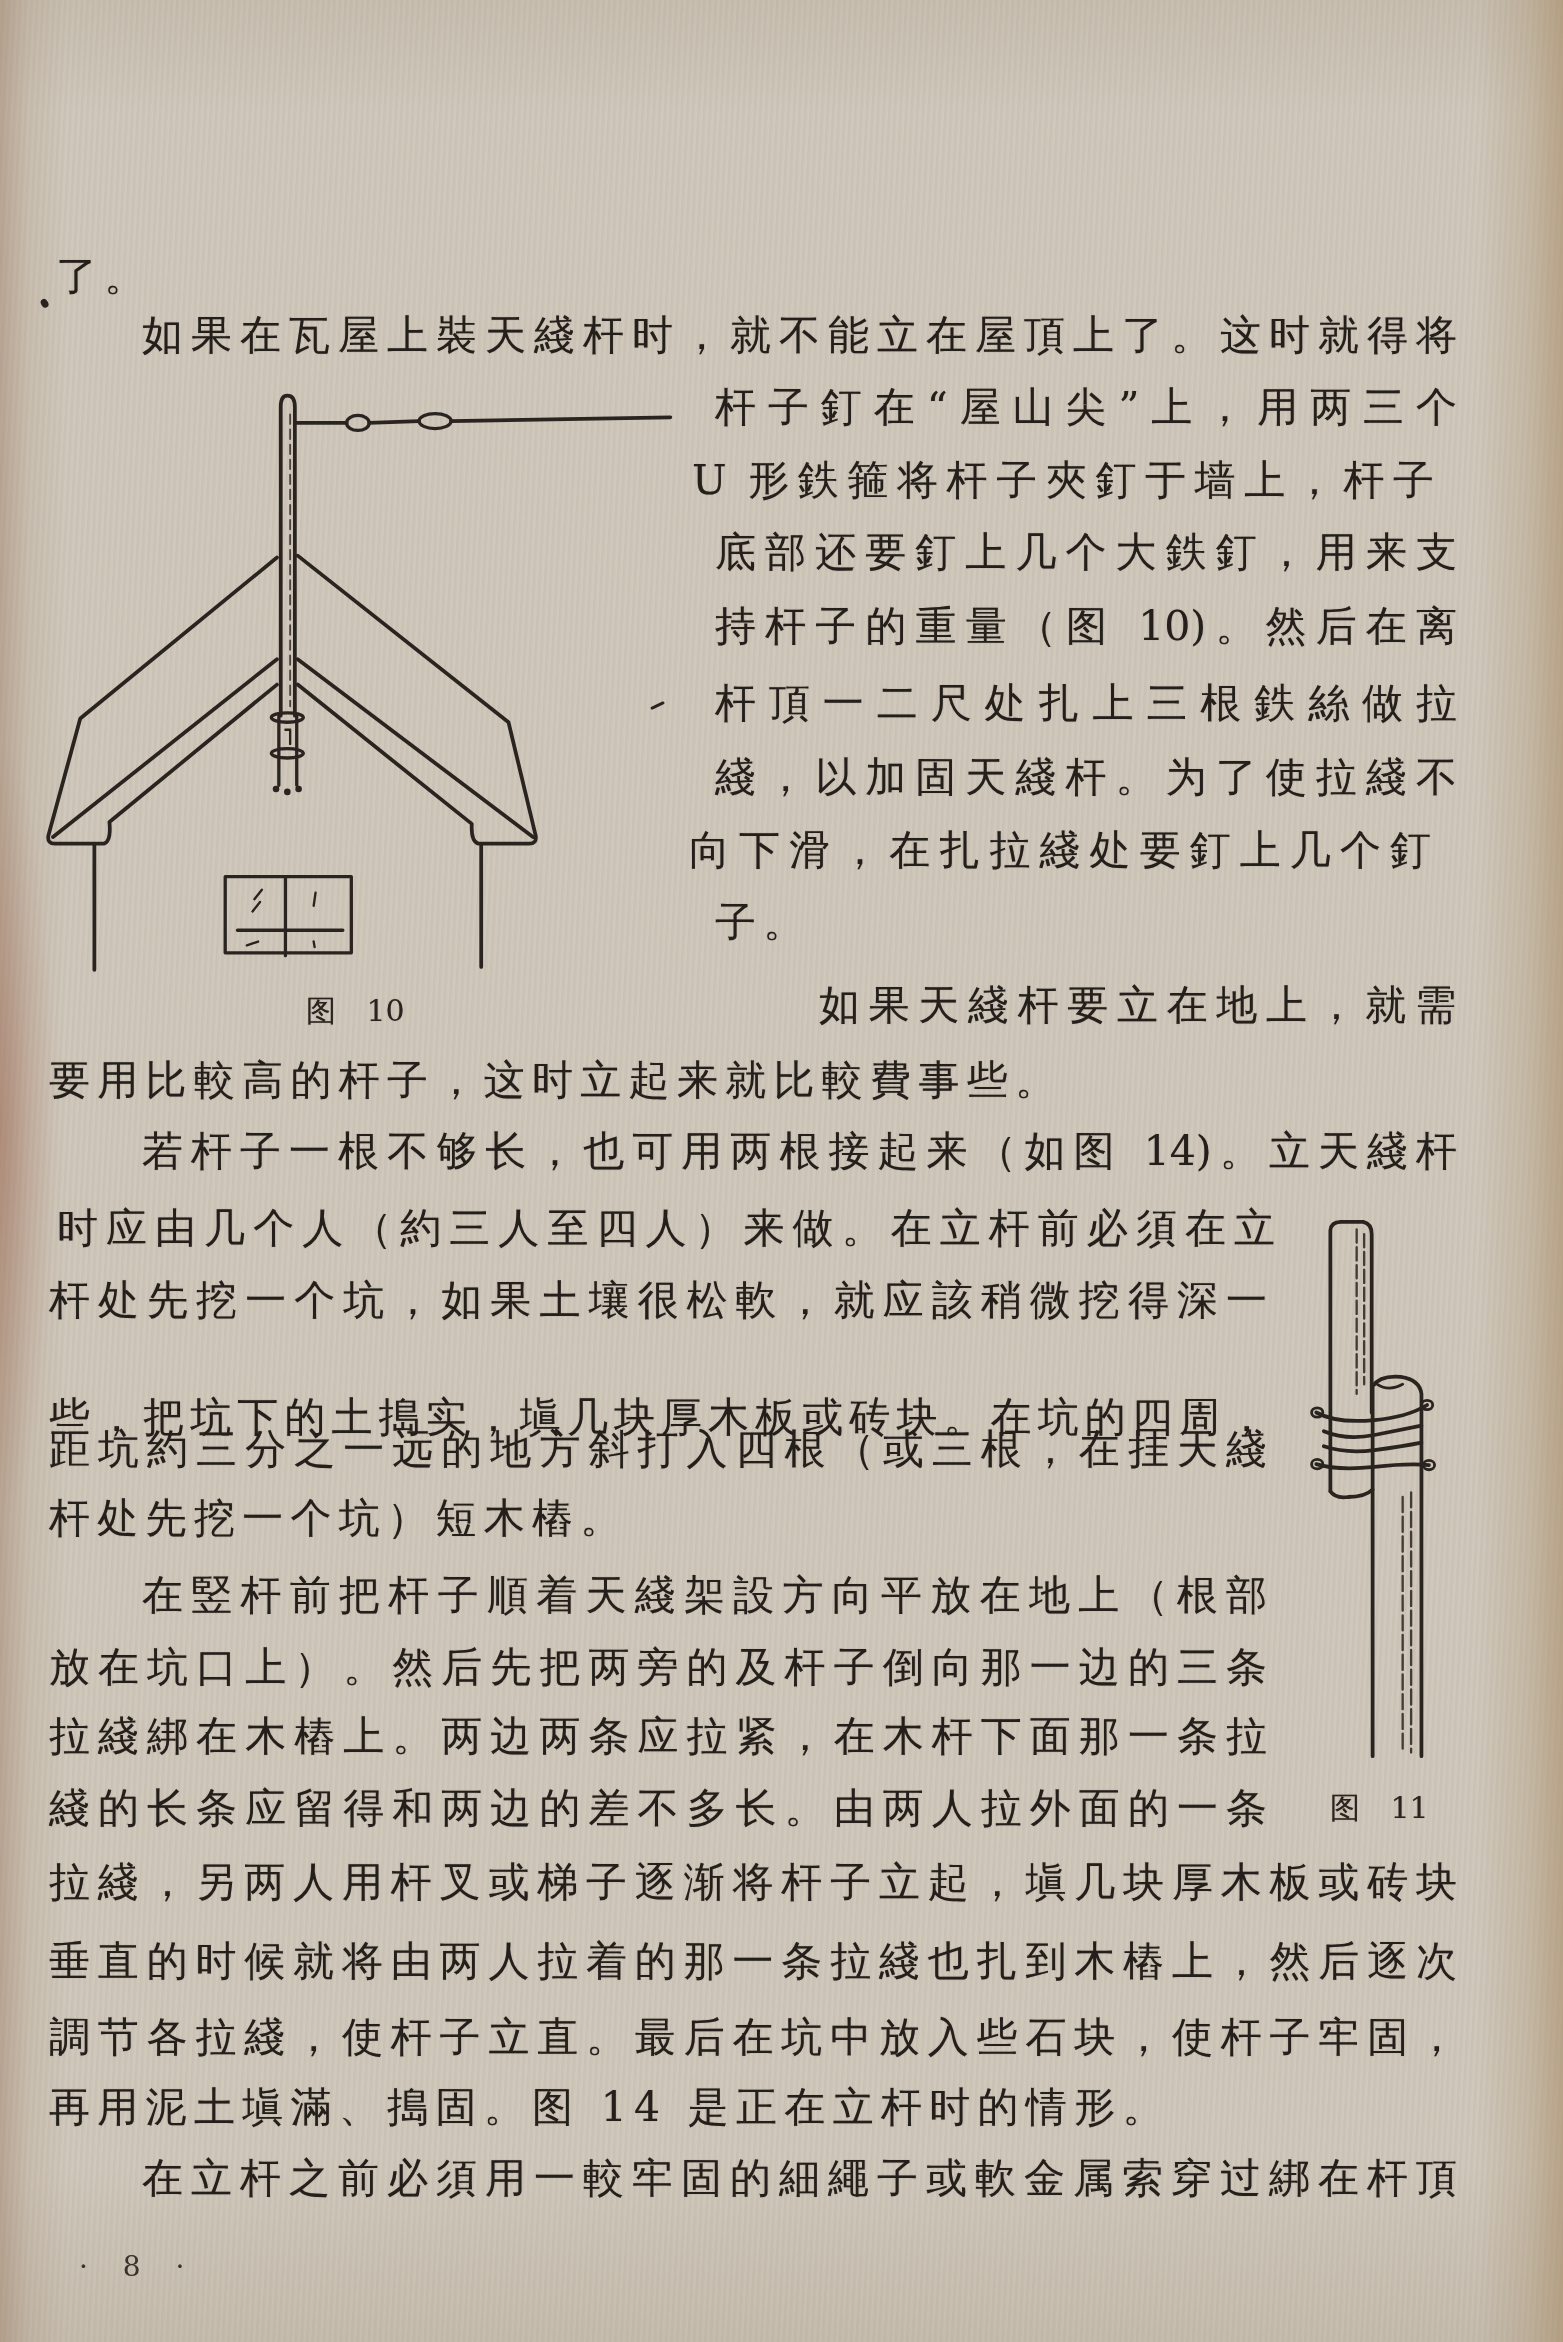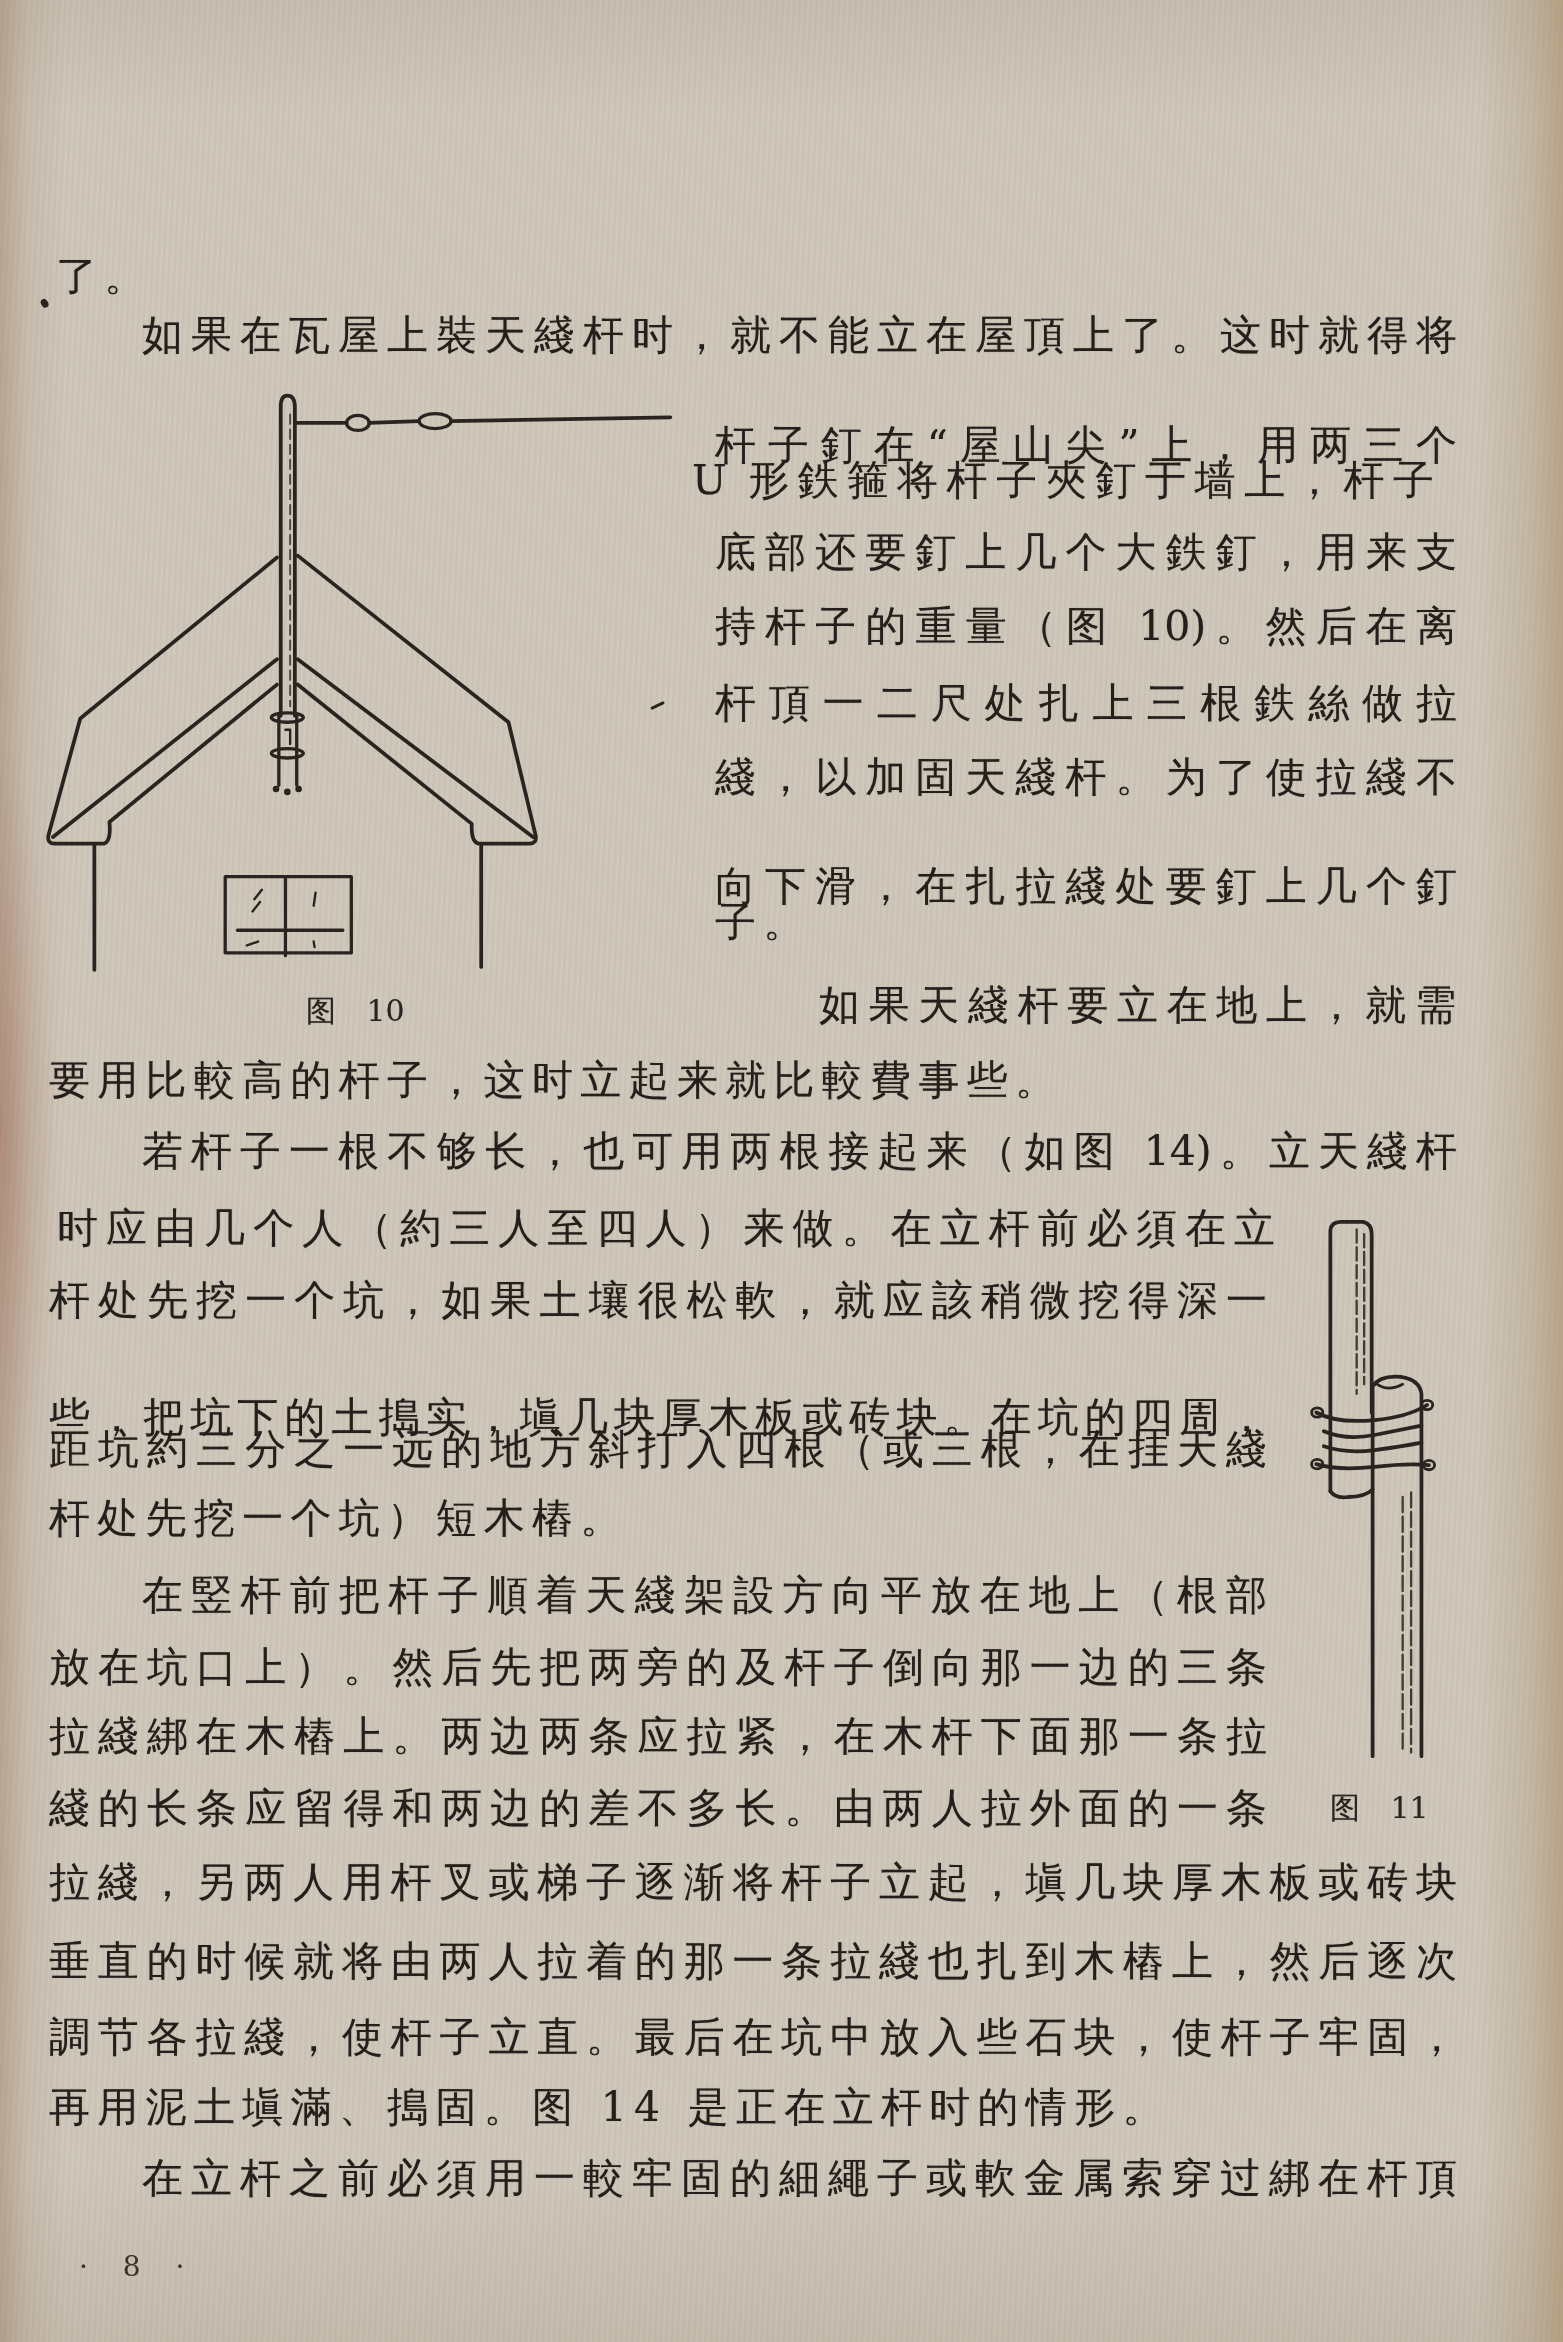--- a/index.html
+++ b/index.html
@@ -56,27 +56,27 @@
 
 <div id="page">
 
   <div class="mark" style="left:41px;top:299px;width:6.6px;height:8.5px;transform:rotate(-30deg);"></div>
   <div class="mark" style="left:650px;top:704px;width:15px;height:2.8px;border-radius:1.9px;transform:rotate(-25deg);"></div>
 
   <div class="line pl" style="left:56px;top:250px;">了。</div>
 
   <div>
     <div class="line jl" style="left:142px;top:309px;width:1315px;">如果在瓦屋上裝天綫杆时，就不能立在屋頂上了。这时就得将</div>
-    <div class="line jl" style="left:715px;top:381px;width:742px;margin-top:38px;">杆子釘在“屋山尖”上，用两三个</div>
+    <div class="line jl" style="left:715px;top:381px;width:742px;">杆子釘在“屋山尖”上，用两三个</div>
     <div class="line jl" style="left:692px;top:454px;width:742px;">U 形鉄箍将杆子夾釘于墙上，杆子</div>
     <div class="line jl" style="left:715px;top:526px;width:742px;">底部还要釘上几个大鉄釘，用来支</div>
     <div class="line jl" style="left:715px;top:600px;width:742px;">持杆子的重量（图 10)。然后在离</div>
     <div class="line jl" style="left:715px;top:677px;width:742px;">杆頂一二尺处扎上三根鉄絲做拉</div>
     <div class="line jl" style="left:715px;top:751px;width:742px;">綫，以加固天綫杆。为了使拉綫不</div>
-    <div class="line jl" style="left:715px;top:824px;width:742px;margin-top:36px;">向下滑，在扎拉綫处要釘上几个釘</div>
+    <div class="line jl" style="left:689px;top:824px;width:742px;">向下滑，在扎拉綫处要釘上几个釘</div>
     <div class="line pl" style="left:715px;top:896px;">子。</div>
   </div>
 
   <div>
     <svg class="fig" style="left:0px;top:358px;" width="697" height="640" viewBox="0 380 740 680">
 
       <g>
         <path class="ink" d="M313 449 L368 449 M392 449 L445 447 M479 447 L712 443" stroke-width="4"></path>
         <ellipse class="ink" cx="380" cy="449" rx="12" ry="8" stroke-width="3.5"></ellipse>
         <ellipse class="ink" cx="462" cy="447" rx="17" ry="8" stroke-width="3.5"></ellipse>

